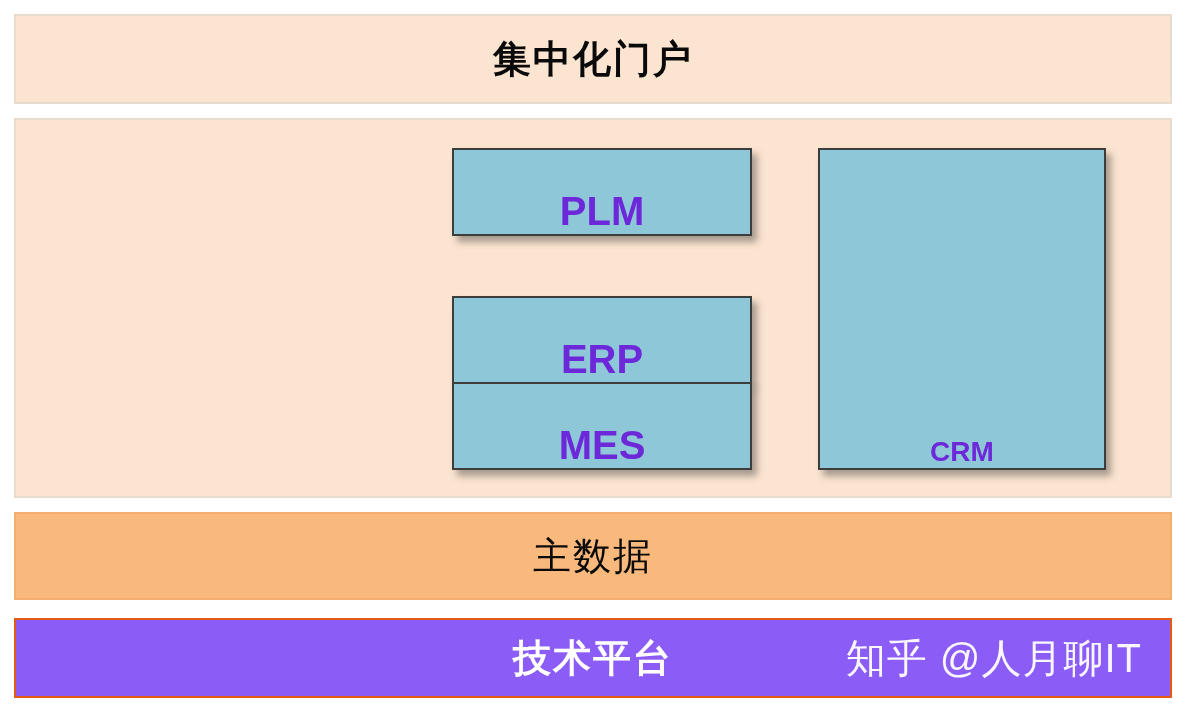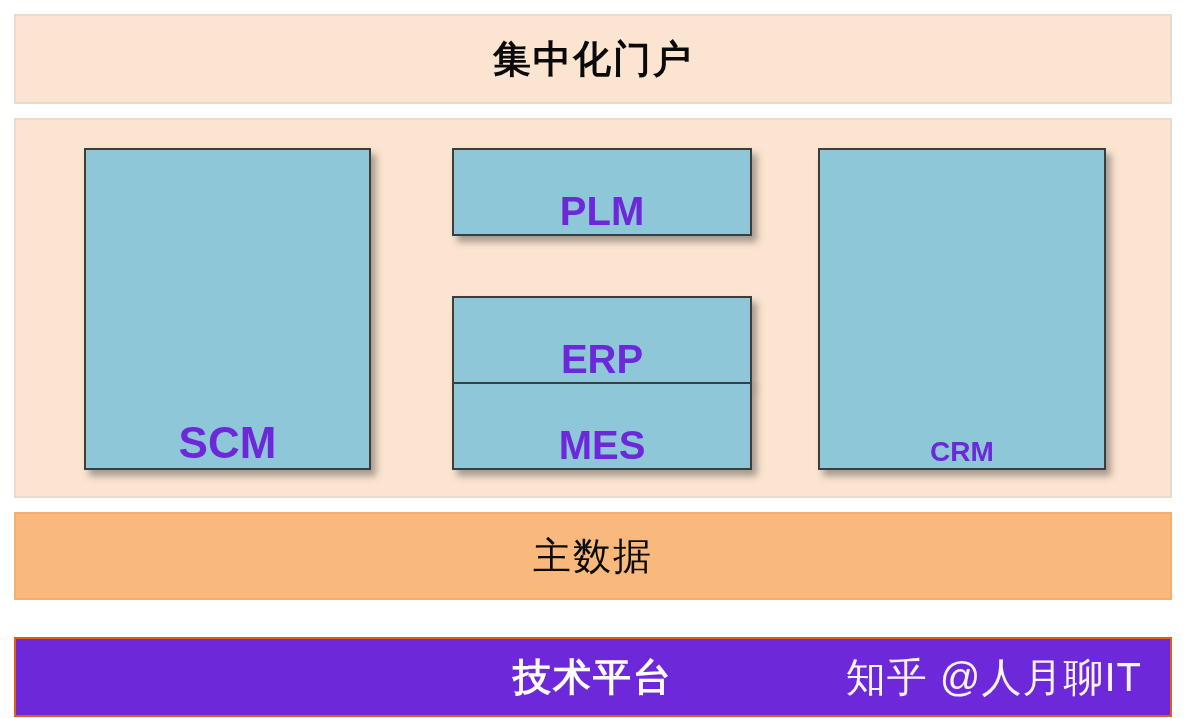--- a/index.html
+++ b/index.html
@@ -79,23 +79,23 @@
     top: 512px;
     height: 88px;
     background: #f9b97c;
     border: 2px solid #f3ad6d;
     font-size: 38px;
     font-weight: normal;
     color: #0a0a0a;
     letter-spacing: 2px;
   }
   .platform-bar {
-    top: 637px;
+    top: 618px;
     height: 80px;
-    background: #6d28d9;
+    background: #8b5cf6;
     border: 2px solid #e25c15;
     font-size: 38px;
     font-weight: bold;
     color: #ffffff;
     letter-spacing: 2px;
     text-align: right;
   }
   .watermark {
     position: absolute;
     right: 28px;
@@ -113,23 +113,20 @@
 <body>
 
 <div class="canvas">
 
   <div class="band portal-bar">
     <span>集中化门户</span>
   </div>
 
   <div class="band apps-container"></div>
 
-  <div class="teal-box scm-box">
-    <span>SCM</span>
-  </div>
 
   <div class="teal-box mid-box plm-box">
     <span>PLM</span>
   </div>
 
   <div class="teal-box mid-box erp-box">
     <span>ERP</span>
   </div>
 
   <div class="teal-box mid-box mes-box">

